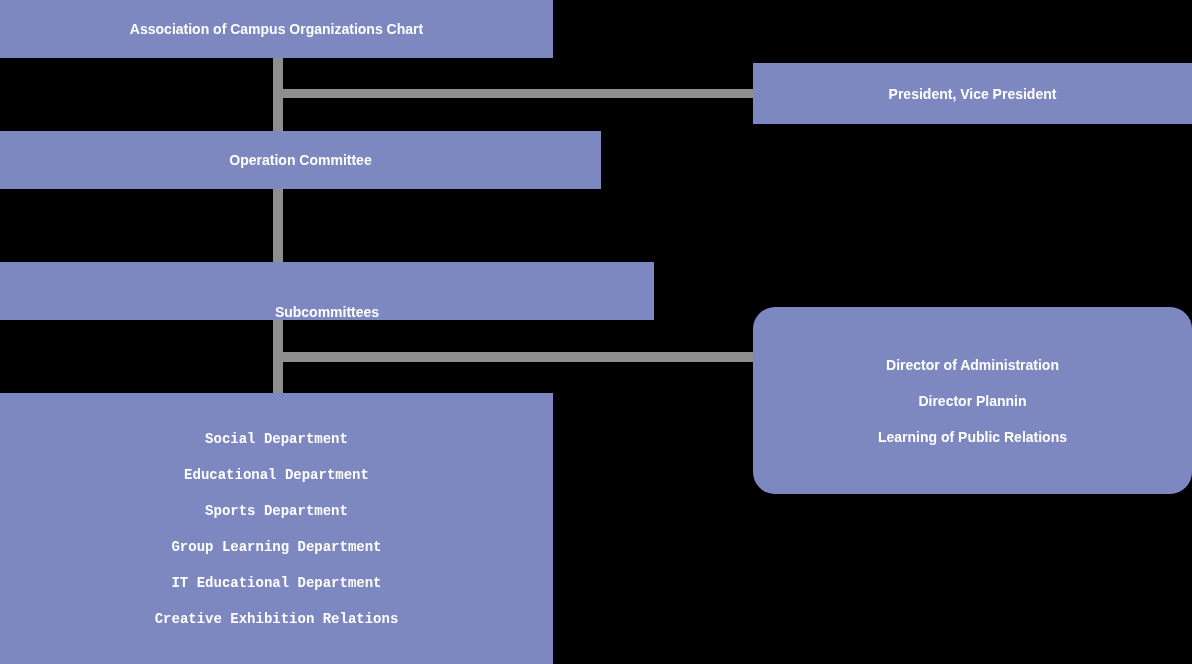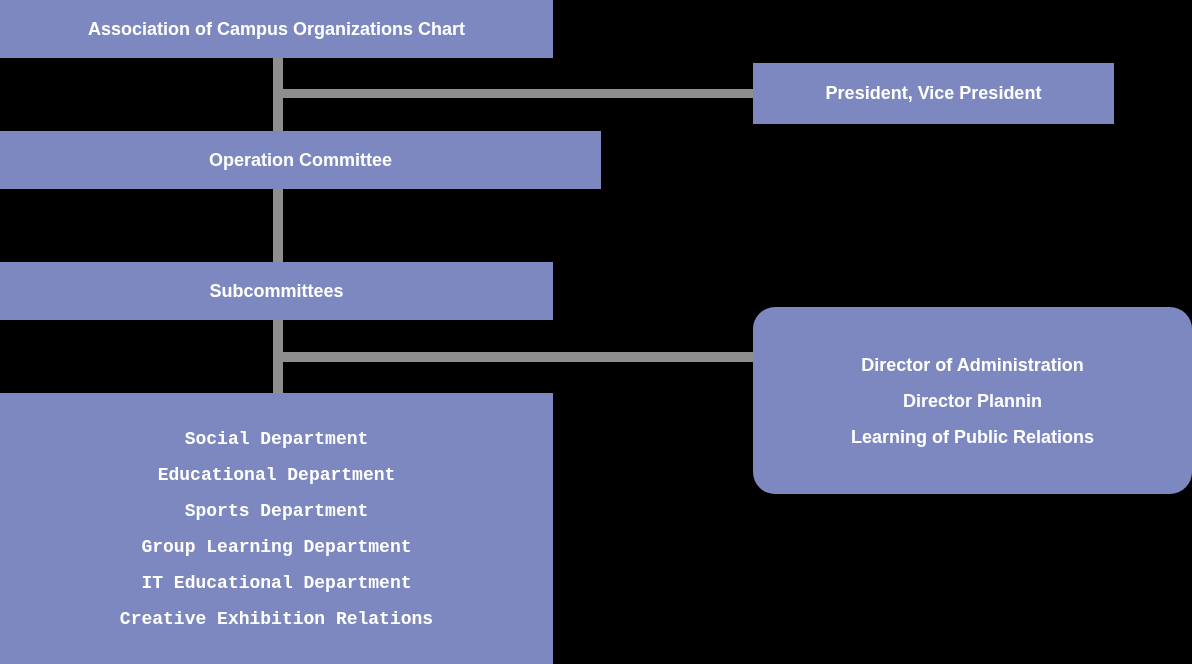--- a/index.html
+++ b/index.html
@@ -13,39 +13,39 @@
     height: 664px;
     background: var(--background, #000);
     overflow: hidden;
     font-family: "Liberation Sans", "DejaVu Sans", sans-serif;
   }
   .box {
     position: absolute;
     background: var(--box-bg, #7c88bf);
     color: var(--text, #fff);
     font-weight: bold;
-    font-size: 18px;
+    font-size: 14px;
     display: flex;
     align-items: center;
     justify-content: center;
     text-align: center;
   }
   .box .multiline {
     line-height: 36px;
     width: 100%;
   }
   .connector {
     position: absolute;
     background: var(--connector, #8e8e8e);
   }
   
   #title-box         { left: 0;     top: 0;     width: 553px; height: 58px; }
-  #president-box     { left: 753px; top: 63px;  width: 361px; height: 61px; }
+  #president-box     { left: 753px; top: 63px;  width: 439px; height: 61px; }
   #operation-box     { left: 0;     top: 131px; width: 601px; height: 58px; }
-  #subcommittees-box { left: 0;     top: 262px; width: 553px; height: 58px; }
+  #subcommittees-box { left: 0;     top: 262px; width: 654px; height: 58px; align-items: flex-end; }
   #departments-box   { left: 0;     top: 393px; width: 553px; height: 271px; font-family: Liberation Mono, monospace; }
   #directors-box     { left: 753px; top: 307px; width: 439px; height: 187px; border-radius: 22px; }
   
   #v-line-1 { left: 273px; top: 58px;  width: 10px;  height: 73px; }
   #h-line-1 { left: 273px; top: 89px;  width: 480px; height: 9px;  }
   #v-line-2 { left: 273px; top: 189px; width: 10px;  height: 73px; }
   #v-line-3 { left: 273px; top: 320px; width: 10px;  height: 73px; }
   #h-line-2 { left: 273px; top: 352px; width: 480px; height: 10px; }
 </style>
 </head>

